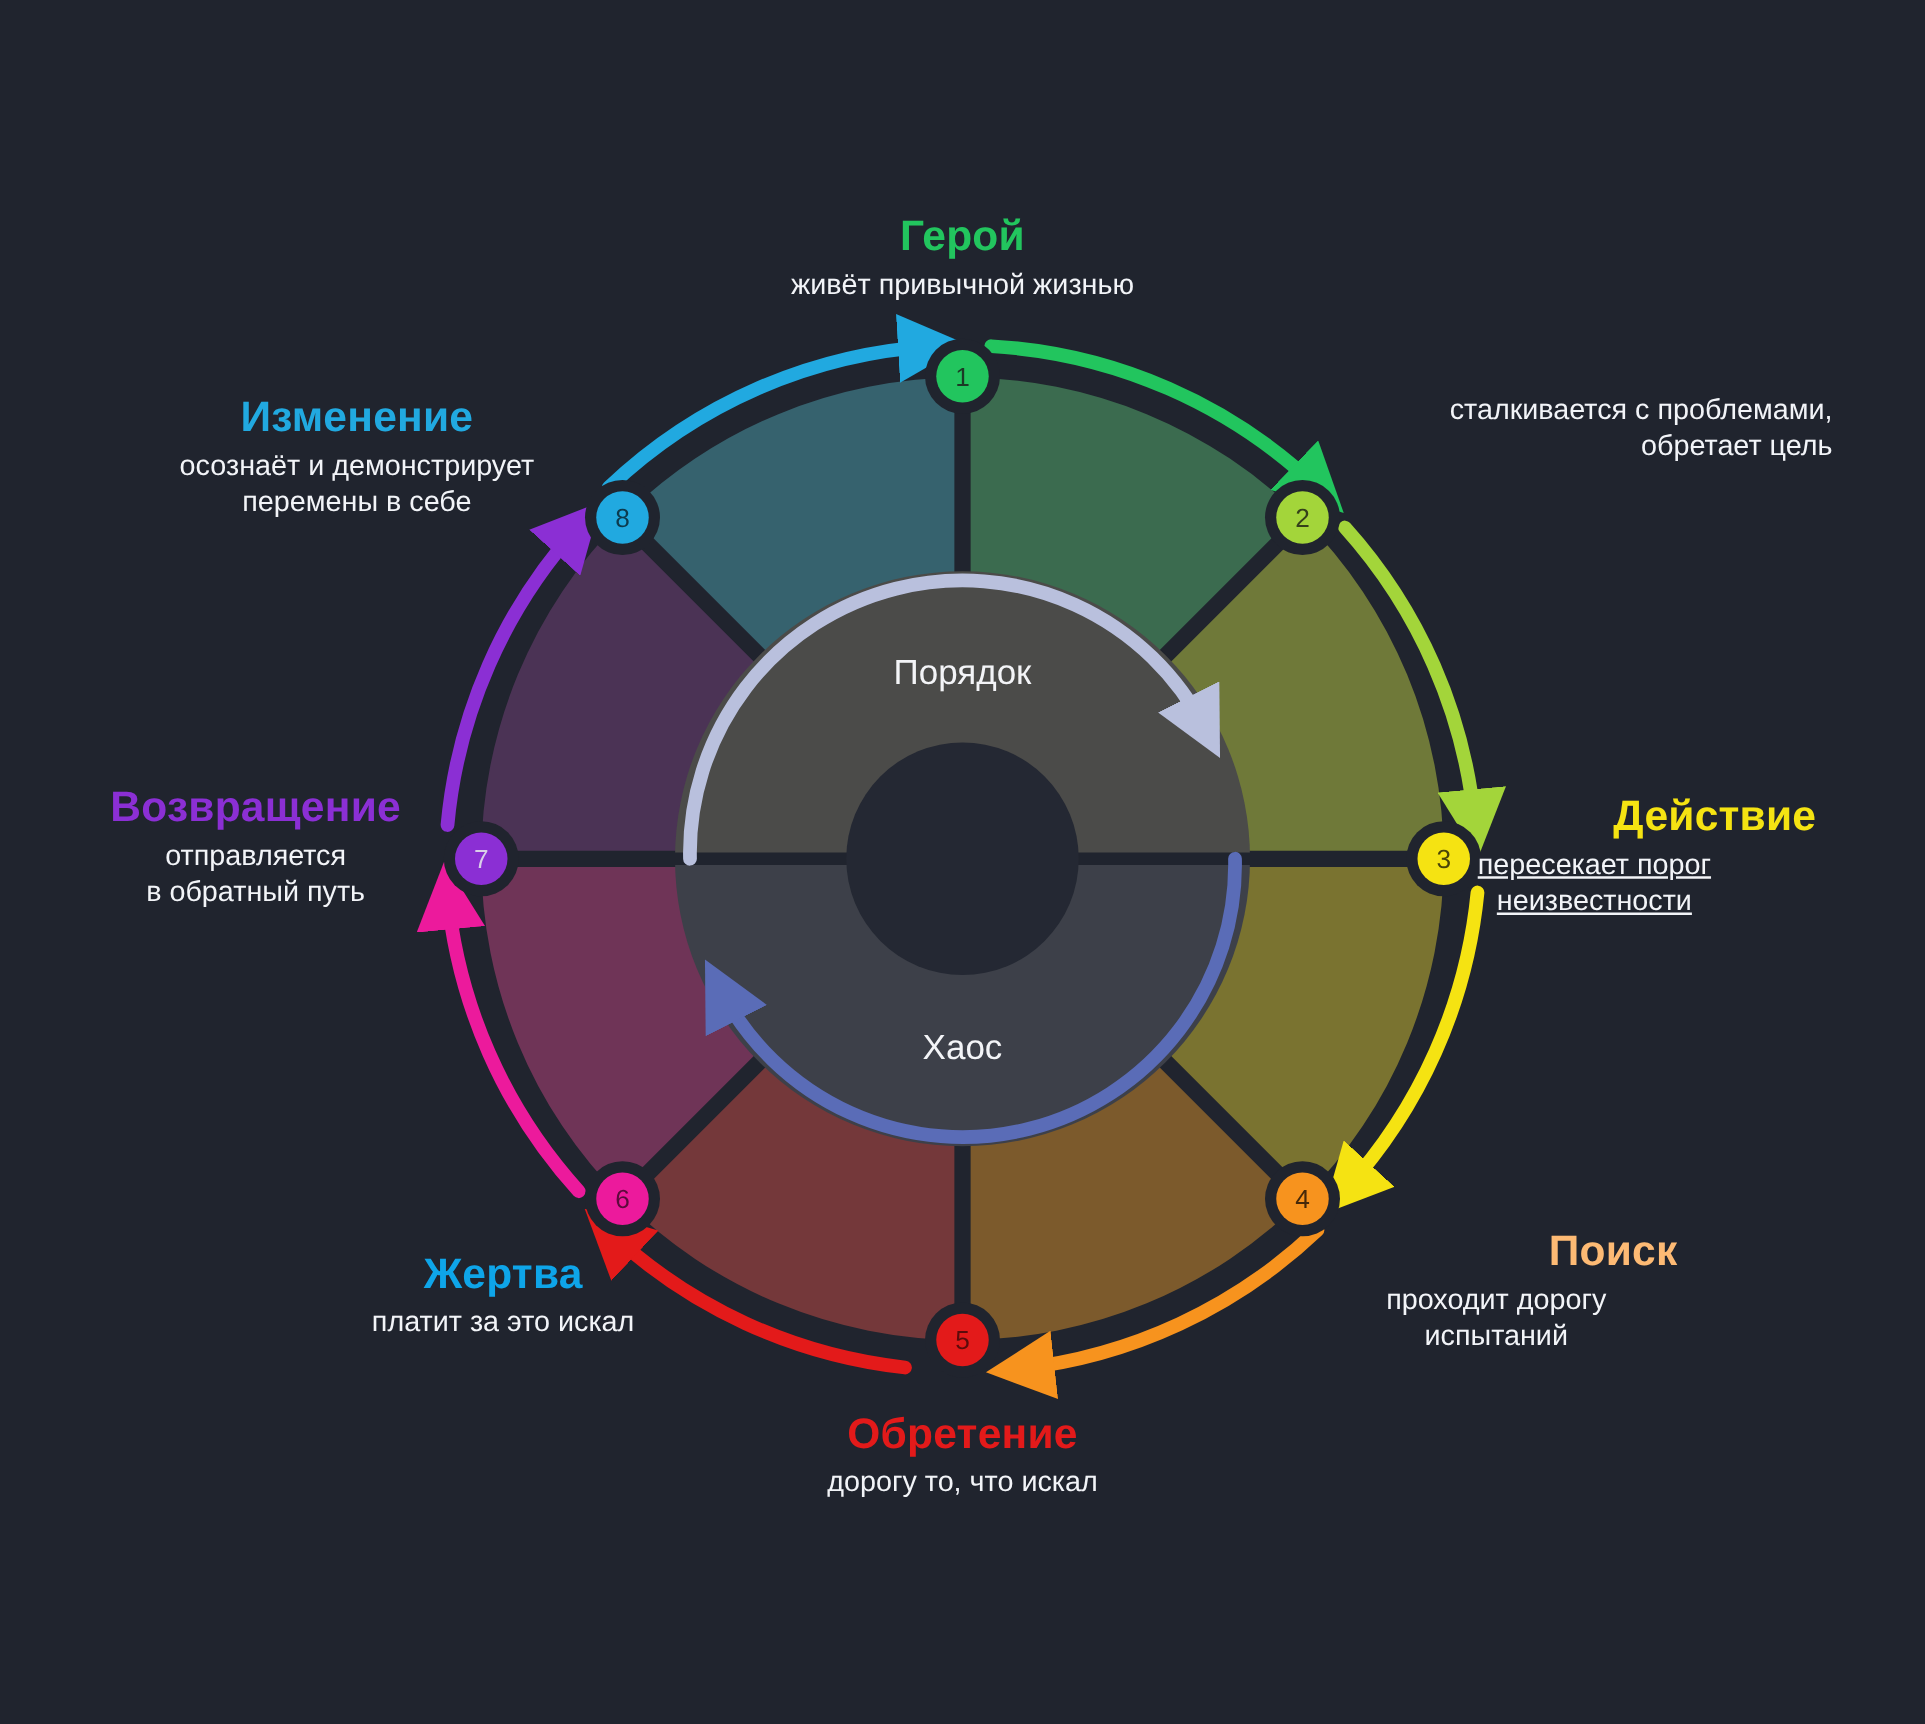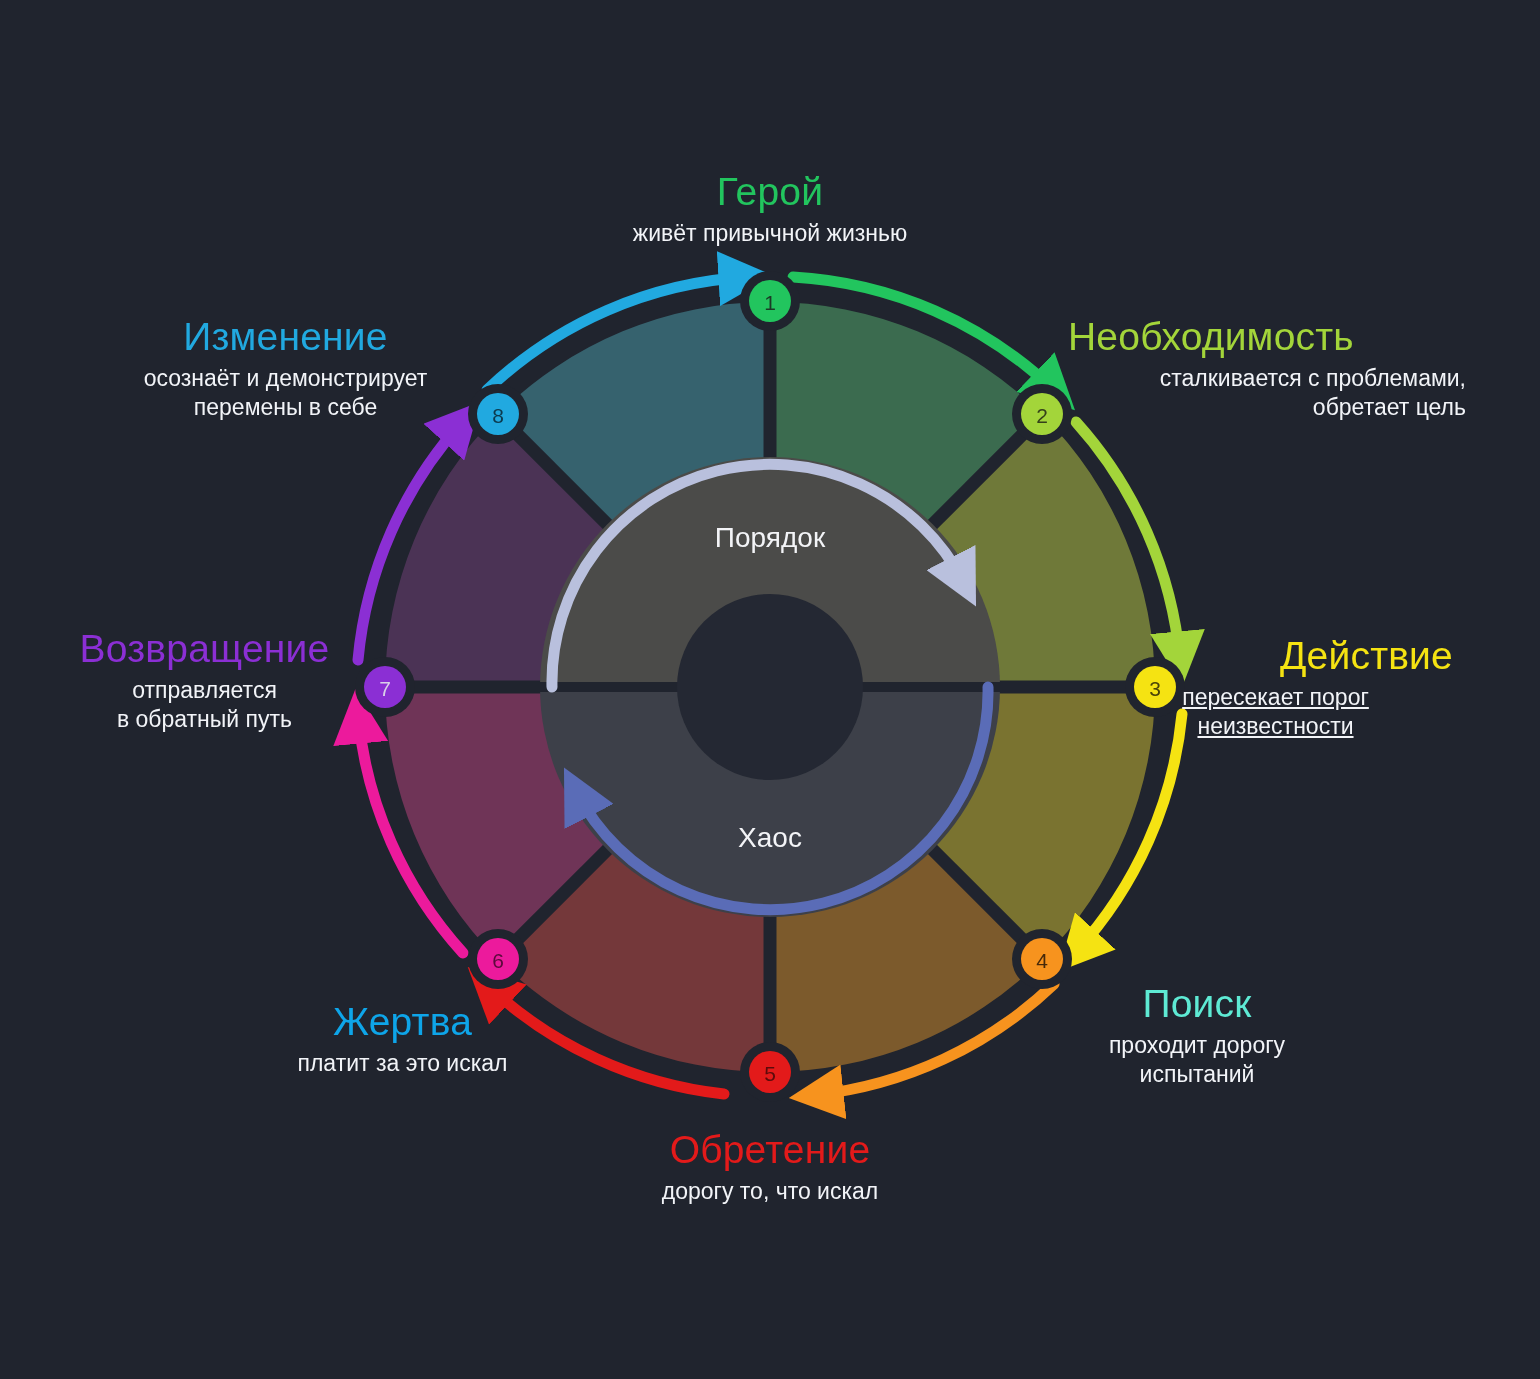--- a/index.html
+++ b/index.html
@@ -27,22 +27,22 @@
     width: 1540px;
     height: 1379px;
     display: block;
   }
   .label-block {
     position: absolute;
     color: #ffffff;
     line-height: 1.24;
   }
   .label-title {
-    font-size: 39px;
-    font-weight: 400;
+    font-size: 34px;
+    font-weight: 700;
     letter-spacing: 0.2px;
     margin-bottom: 3px;
     white-space: nowrap;
   }
   .label-desc {
     font-size: 23px;
     font-weight: 400;
     color: #f2f4f8;
     white-space: pre-line;
   }
@@ -199,33 +199,32 @@
       </g>
     </g>
   </svg>
 
   <div class="label-block al-center" style="left:490px; top:168px; width:560px;">
     <div class="label-title" style="color:#22c55e;">Герой</div>
     <div class="label-desc">живёт привычной жизнью</div>
   </div>
 
   <div class="label-block al-left" style="left:1068px; top:313px; width:430px;">
-    <div class="label-title" style="color:#a3d53a;">Необходимость</div>
     <div class="label-desc" style="text-align:right; width:398px;">сталкивается с проблемами,
 обретает цель</div>
   </div>
 
   <div class="label-block al-right" style="left:1098px; top:632px; width:355px;">
     <div class="label-title" style="color:#f5e312;">Действие</div>
     <div class="label-desc" style="text-align:center;text-decoration:underline;">пересекает порог
 неизвестности</div>
   </div>
 
   <div class="label-block al-center" style="left:1052px; top:980px; width:290px;">
-    <div class="label-title" style="color:#5eead4;">Поиск</div>
+    <div class="label-title" style="color:#fdba74;text-align:right;">Поиск</div>
     <div class="label-desc">проходит дорогу
 испытаний</div>
   </div>
 
   <div class="label-block al-center" style="left:540px; top:1126px; width:460px;">
     <div class="label-title" style="color:#e31a1a;">Обретение</div>
     <div class="label-desc">дорогу то, что искал</div>
   </div>
 
   <div class="label-block al-center" style="left:225px; top:998px; width:355px;">

